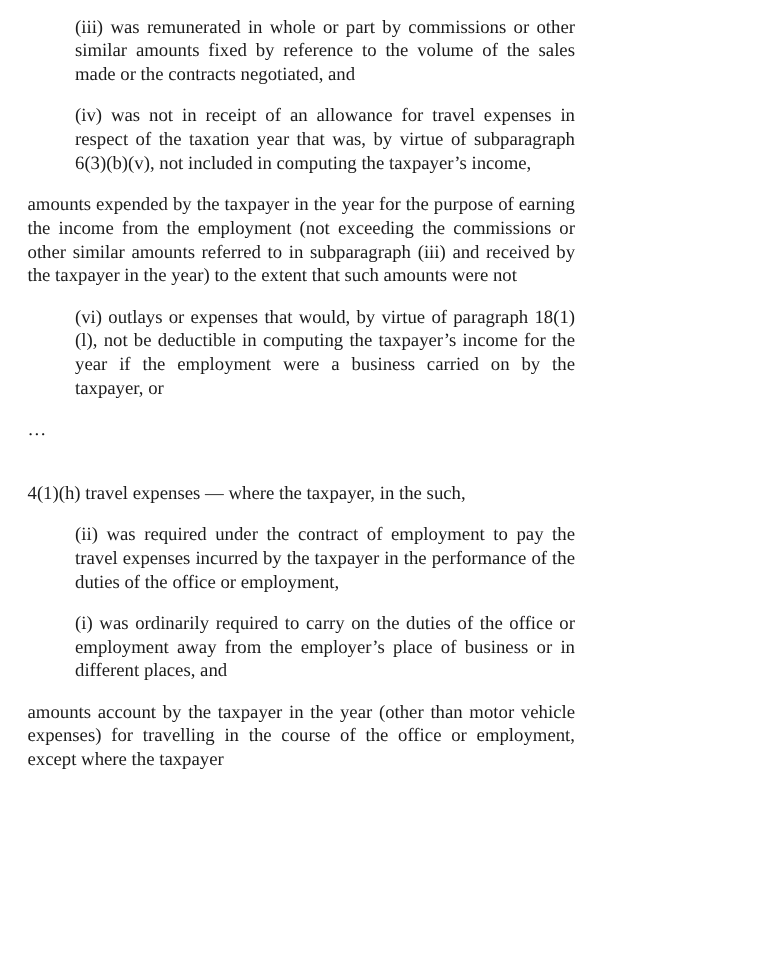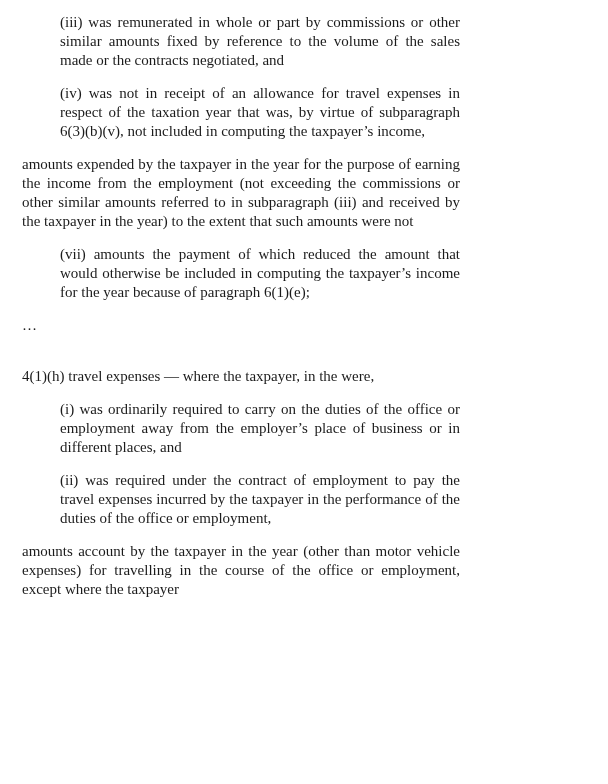--- a/index.html
+++ b/index.html
@@ -44,31 +44,31 @@
 
 <article class="page">
 
   <p class="indent">(iii) was remunerated in whole or part by commissions or other similar amounts fixed by reference to the volume of the sales made or the contracts negotiated, and</p>
 
   <p class="indent">(iv) was not in receipt of an allowance for travel expenses in respect of the taxation year that was, by virtue of subparagraph 6(3)(b)(v), not included in computing the taxpayer’s income,</p>
 
   <p>amounts expended by the taxpayer in the year for the purpose of earning the income from the employment (not exceeding the commissions or other similar amounts referred to in subparagraph (iii) and received by the taxpayer in the year) to the extent that such amounts were not</p>
 
 
+  <p class="indent">(vi) outlays or expenses that would, by virtue of paragraph 18(1)(l), not be deductible in computing the taxpayer’s income for the year if the employment were a business carried on by the taxpayer, or</p>
 
-  <p class="indent">(vii) amounts the payment of which reduced the amount that would otherwise be included in computing the taxpayer’s income for the year because of paragraph 6(1)(e);</p>
 
   <p class="ellipsis-line">…</p>
 
   <p class="section-lead">
     <span>4(1)(h)</span>
     <b>travel expenses</b>
-    <span>— where the taxpayer, in the were,</span>
+    <span>— where the taxpayer, in the such,</span>
   </p>
 
+  <p class="indent">(ii) was required under the contract of employment to pay the travel expenses incurred by the taxpayer in the performance of the duties of the office or employment,</p>
+
   <p class="indent">(i) was ordinarily required to carry on the duties of the office or employment away from the employer’s place of business or in different places, and</p>
-
-  <p class="indent">(ii) was required under the contract of employment to pay the travel expenses incurred by the taxpayer in the performance of the duties of the office or employment,</p>
 
   <p>amounts account by the taxpayer in the year (other than motor vehicle expenses) for travelling in the course of the office or employment, except where the taxpayer</p>
 
 
 </article>
 
 </body></html>

